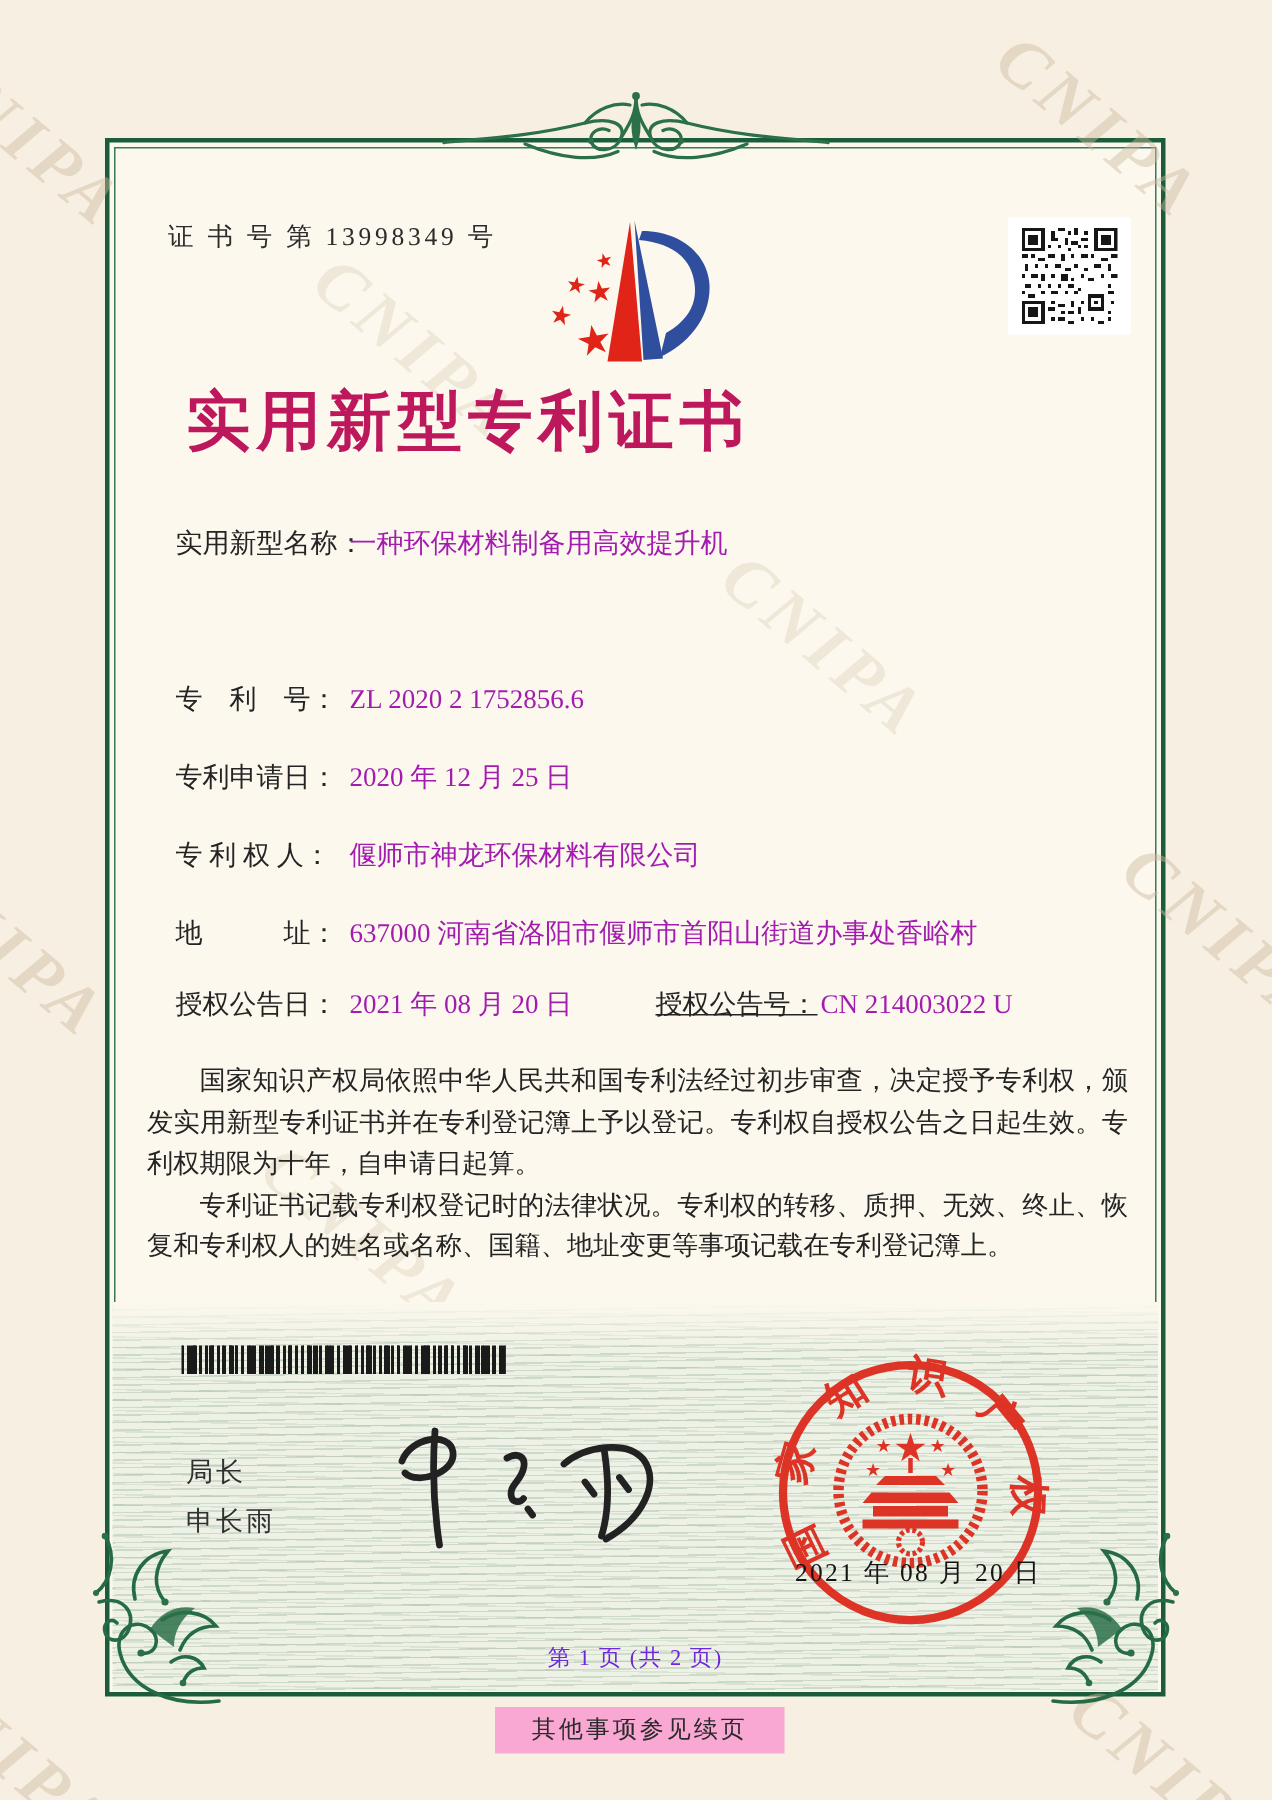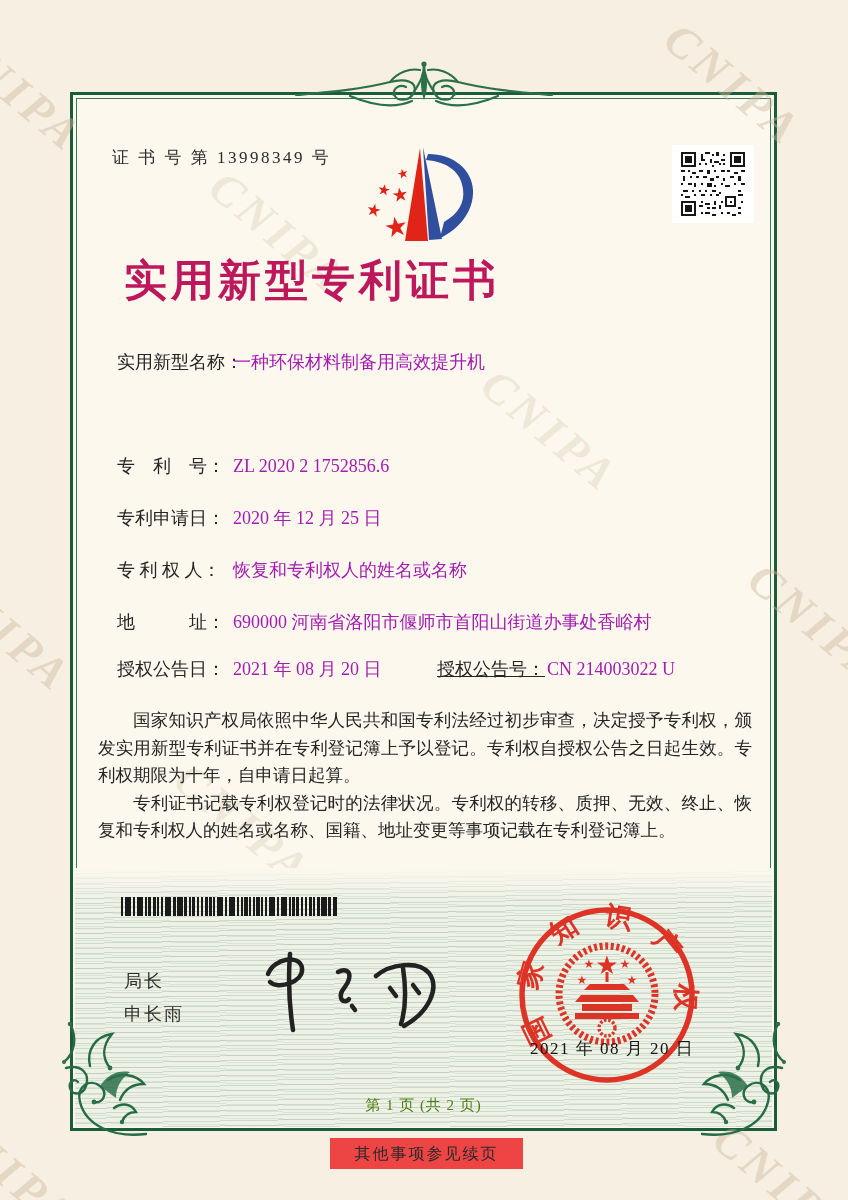--- a/index.html
+++ b/index.html
@@ -60,22 +60,22 @@
       repeating-linear-gradient(90deg,#1a1a1a 0 2px, rgba(0,0,0,0) 2px 4px),
       repeating-linear-gradient(90deg,#1a1a1a 0 1px, rgba(0,0,0,0) 1px 9px),
       repeating-linear-gradient(90deg, rgba(0,0,0,0) 0 6px, #1a1a1a 6px 9px, rgba(0,0,0,0) 9px 13px);
   }
   .comm-title,.comm-name{position:absolute; z-index:4; left:124px;
     font-family:"Liberation Sans","DejaVu Sans",sans-serif; font-size:18px; color:#303030; letter-spacing:2px;}
   .comm-title{top:969px;} .comm-name{top:1002px;}
   .sig{position:absolute; z-index:4; left:252px; top:940px;}
   .seal{position:absolute; z-index:4; left:512px; top:902px;}
   .seal-date{position:absolute; z-index:4; left:530px; top:1037px; font-size:17px; letter-spacing:1.5px; color:#141414;}
-  .page-info{position:absolute; z-index:4; left:70px; top:1096px; width:707px; text-align:center; font-size:15px; letter-spacing:1px; color:#4d7c0f;}
-  .cont-note{position:absolute; z-index:4; left:330px; top:1138px; width:193px; height:31px; background:#ef4444;
+  .page-info{position:absolute; z-index:4; left:70px; top:1096px; width:707px; text-align:center; font-size:15px; letter-spacing:1px; color:#6d28d9;}
+  .cont-note{position:absolute; z-index:4; left:330px; top:1138px; width:193px; height:31px; background:#f9a8d4;
     line-height:31px; text-align:center; font-size:16px; letter-spacing:2px; color:#2a2a2a;}
 </style>
 </head>
 <body>
 
 <div class="page">
 
   <span class="wm" style="left:-30px;top:18px">CNIPA</span>
   <span class="wm" style="left:688px;top:12px">CNIPA</span>
   <span class="wm faint" style="left:233px;top:160px">CNIPA</span>
@@ -196,24 +196,24 @@
   <div class="row" style="top:350px">
     <span class="lbl">实用新型名称：</span><span class="val">一种环保材料制备用高效提升机</span>
   </div>
   <div class="row" style="top:454px">
     <span class="lbl">专　利　号：</span><span class="val">ZL 2020 2 1752856.6</span>
   </div>
   <div class="row" style="top:506px">
     <span class="lbl">专利申请日：</span><span class="val">2020 年 12 月 25 日</span>
   </div>
   <div class="row" style="top:558px">
-    <span class="lbl">专 利 权 人：</span><span class="val">恢复和专利权人的姓名或名称</span>
+    <span class="lbl">专 利 权 人：</span><span class="val">偃师市神龙环保材料有限公司</span>
   </div>
   <div class="row" style="top:610px">
-    <span class="lbl">地　　　址：</span><span class="val">690000 河南省洛阳市偃师市首阳山街道办事处香峪村</span>
+    <span class="lbl">地　　　址：</span><span class="val">637000 河南省洛阳市偃师市首阳山街道办事处香峪村</span>
   </div>
   <div class="row" style="top:657px">
     <span class="lbl">授权公告日：</span><span class="val">2021 年 08 月 20 日</span>
     <span class="pair2">
       <span class="lbl2">授权公告号：</span><span class="val">CN 214003022 U</span>
     </span>
   </div>
 
   <div class="paras">
     <p>国家知识产权局依照中华人民共和国专利法经过初步审查，决定授予专利权，颁发实用新型专利证书并在专利登记簿上予以登记。专利权自授权公告之日起生效。专利权期限为十年，自申请日起算。</p>

